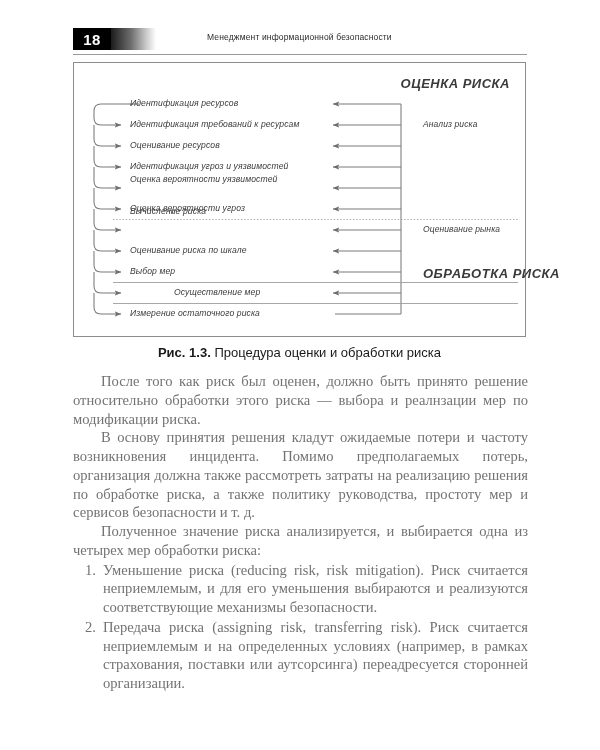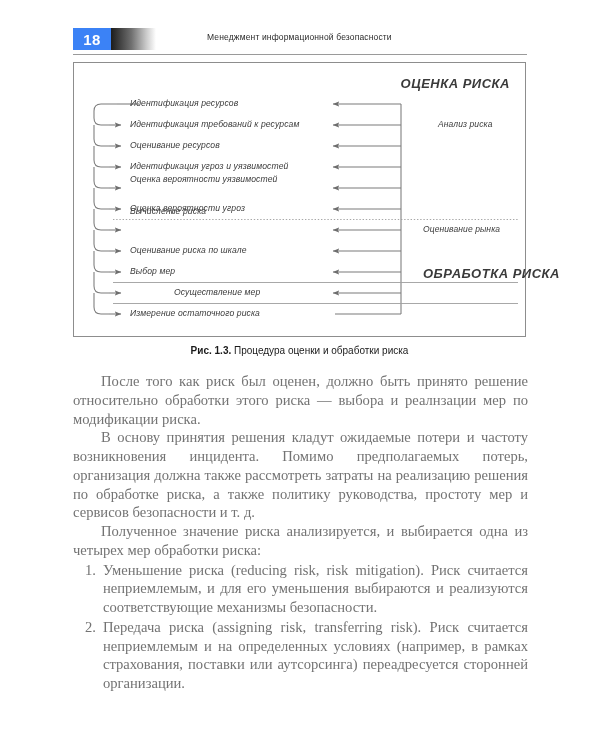--- a/index.html
+++ b/index.html
@@ -23,21 +23,21 @@
     top: 28px;
     width: 600px;
     height: 26px;
   }
   .folio-box {
     position: absolute;
     left: 73px;
     top: 0;
     width: 38px;
     height: 22px;
-    background: #3b82f6;
+    background: #000000;
     color: #ffffff;
     font-family: "Liberation Sans", "DejaVu Sans", sans-serif;
     font-weight: bold;
     font-size: 15px;
     letter-spacing: 0.5px;
     display: flex;
     align-items: center;
     justify-content: center;
   }
   .folio-gradient {
@@ -110,21 +110,21 @@
     font-size: 8.5px;
   }
 
   .figure-caption {
     position: absolute;
     left: 73px;
     top: 345px;
     width: 453px;
     text-align: center;
     font-family: "Liberation Sans", "DejaVu Sans", sans-serif;
-    font-size: 10px;
+    font-size: 13px;
     color: #1a1a1a;
   }
   .figure-caption b {
     font-weight: bold;
   }
 
   
   .body-copy {
     position: absolute;
     left: 73px;
@@ -247,21 +247,21 @@
   <div class="fig-label step" style="top:78px;">Оценивание ресурсов</div>
   <div class="fig-label step" style="top:99px;">Идентификация угроз и уязвимостей</div>
   <div class="fig-label step" style="top:112px;">Оценка вероятности уязвимостей</div>
   <div class="fig-label step" style="top:141px;">Оценка вероятности угроз</div>
   <div class="fig-label step" style="top:144px;">Вычисление риска</div>
   <div class="fig-label step" style="top:183px;">Оценивание риска по шкале</div>
   <div class="fig-label step" style="top:204px;">Выбор мер</div>
   <div class="fig-label step" style="top:225px;margin-left:44px;">Осуществление мер</div>
   <div class="fig-label step" style="top:246px;">Измерение остаточного риска</div>
 
-  <div class="fig-label group" style="left:350px; top:57px;margin-left:15px;">Анализ риска</div>
+  <div class="fig-label group" style="left:350px; top:57px;">Анализ риска</div>
   <div class="fig-label group" style="left:350px; top:162px;">Оценивание рынка</div>
   <div class="fig-label zone" style="left:350px; top:204px;">ОБРАБОТКА РИСКА</div>
 </div>
 
 <div class="figure-caption">
   <b>Рис. 1.3.</b><span> Процедура оценки и обработки риска</span>
 </div>
 
 <div class="body-copy">
   <p class="para">После того как риск был оценен, должно быть принято решение относительно обработки этого риска — выбора и реалнзации мер по модификации риска.</p>

